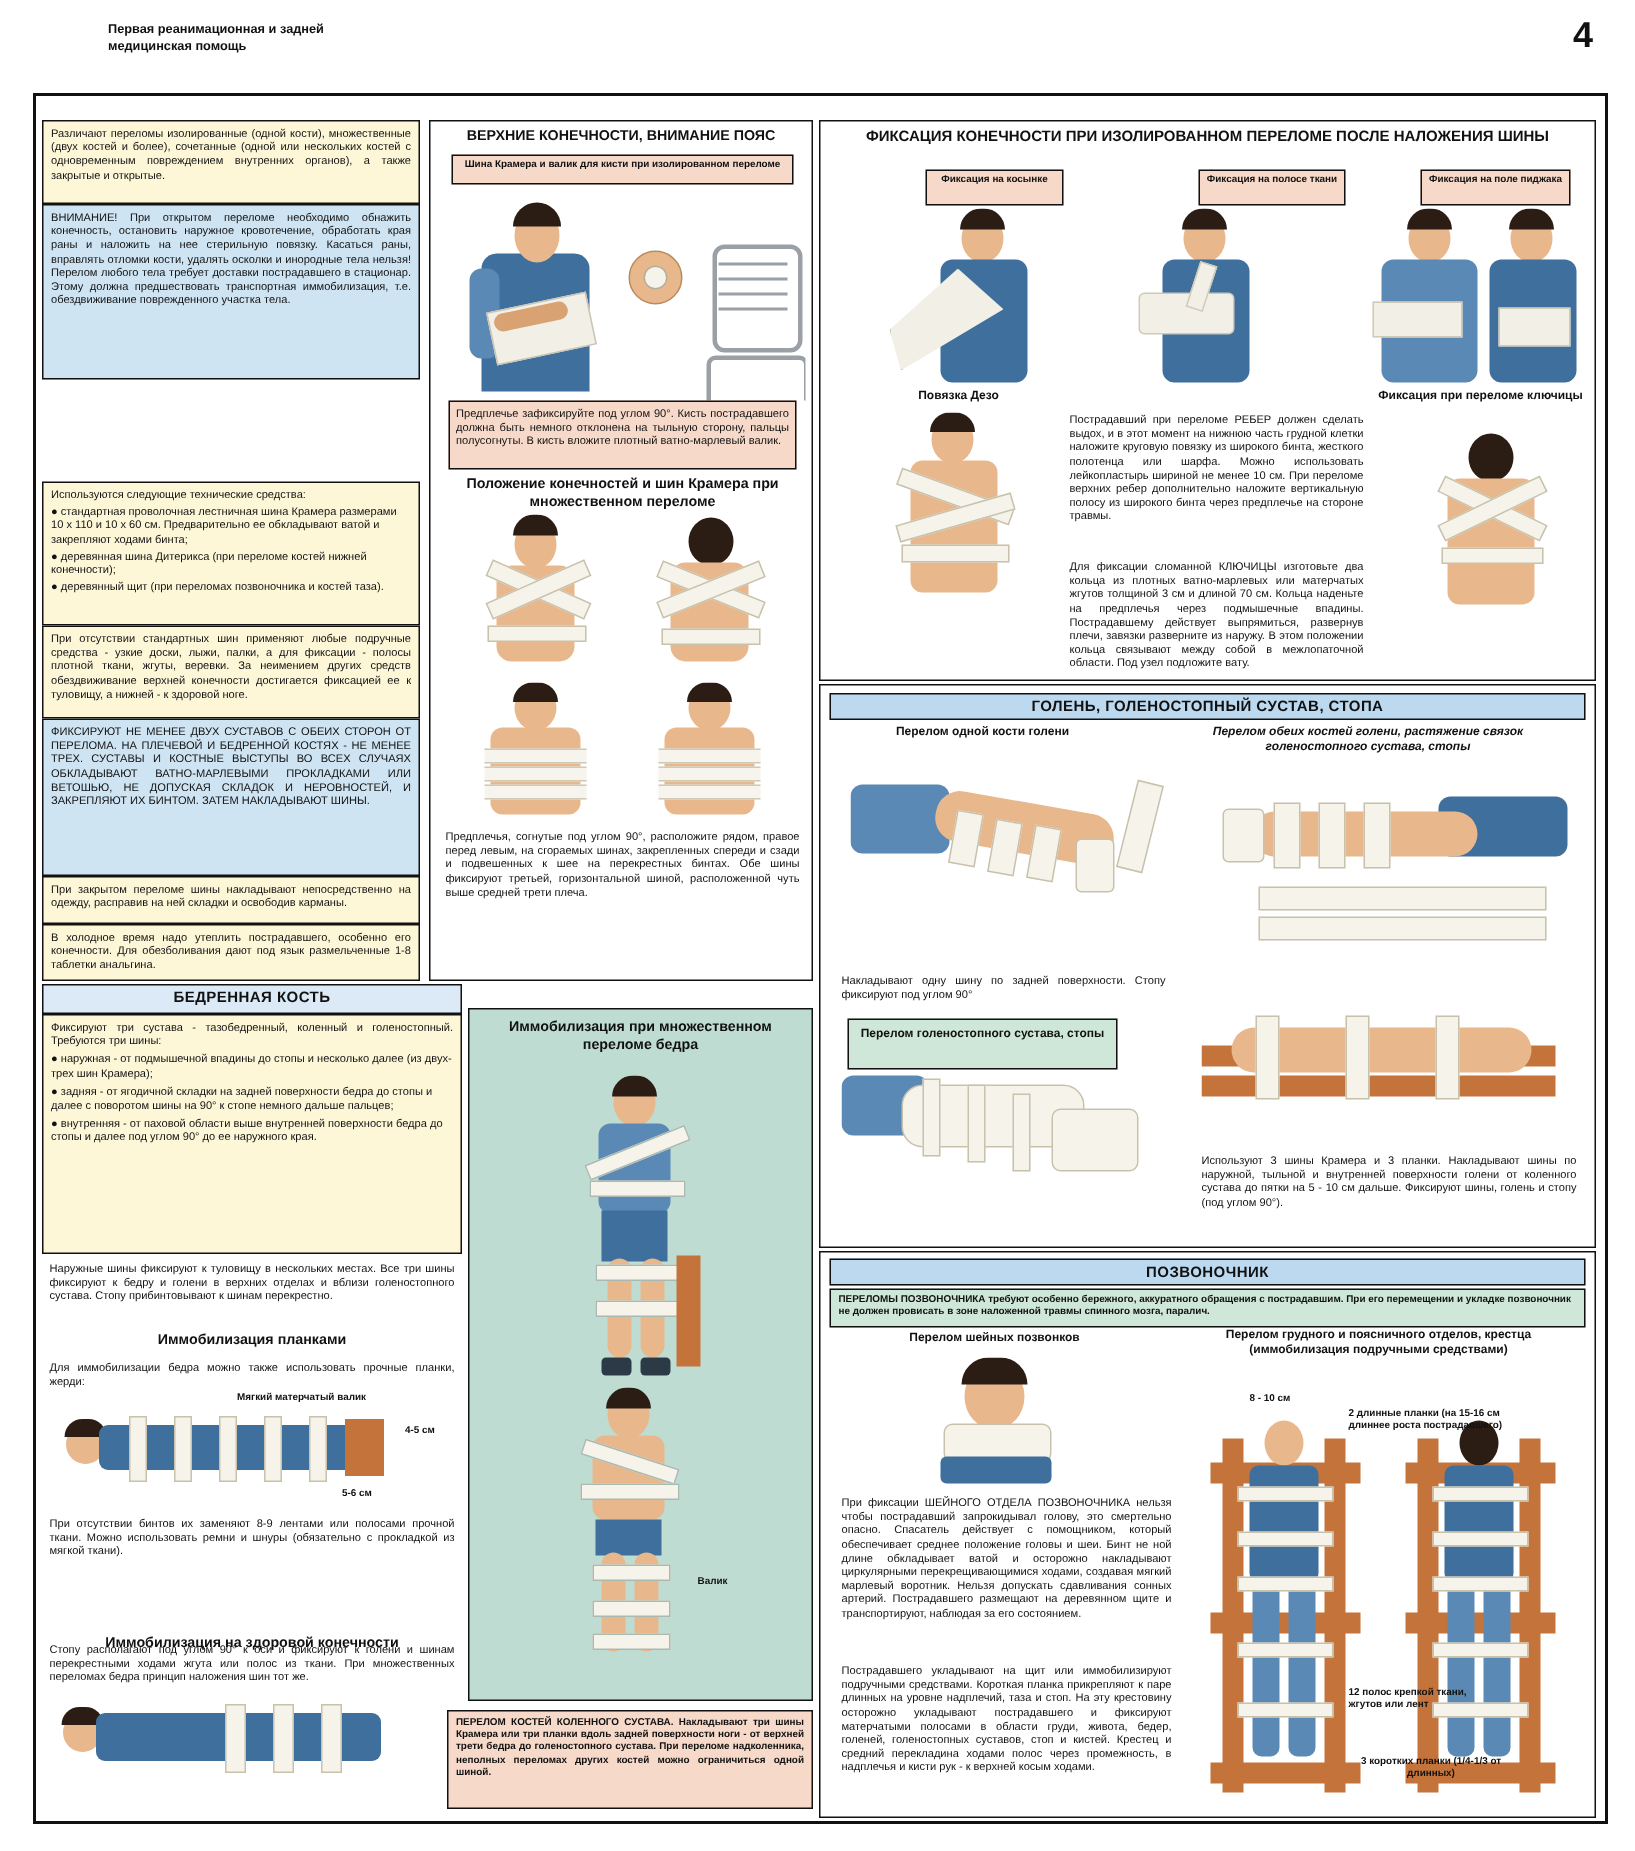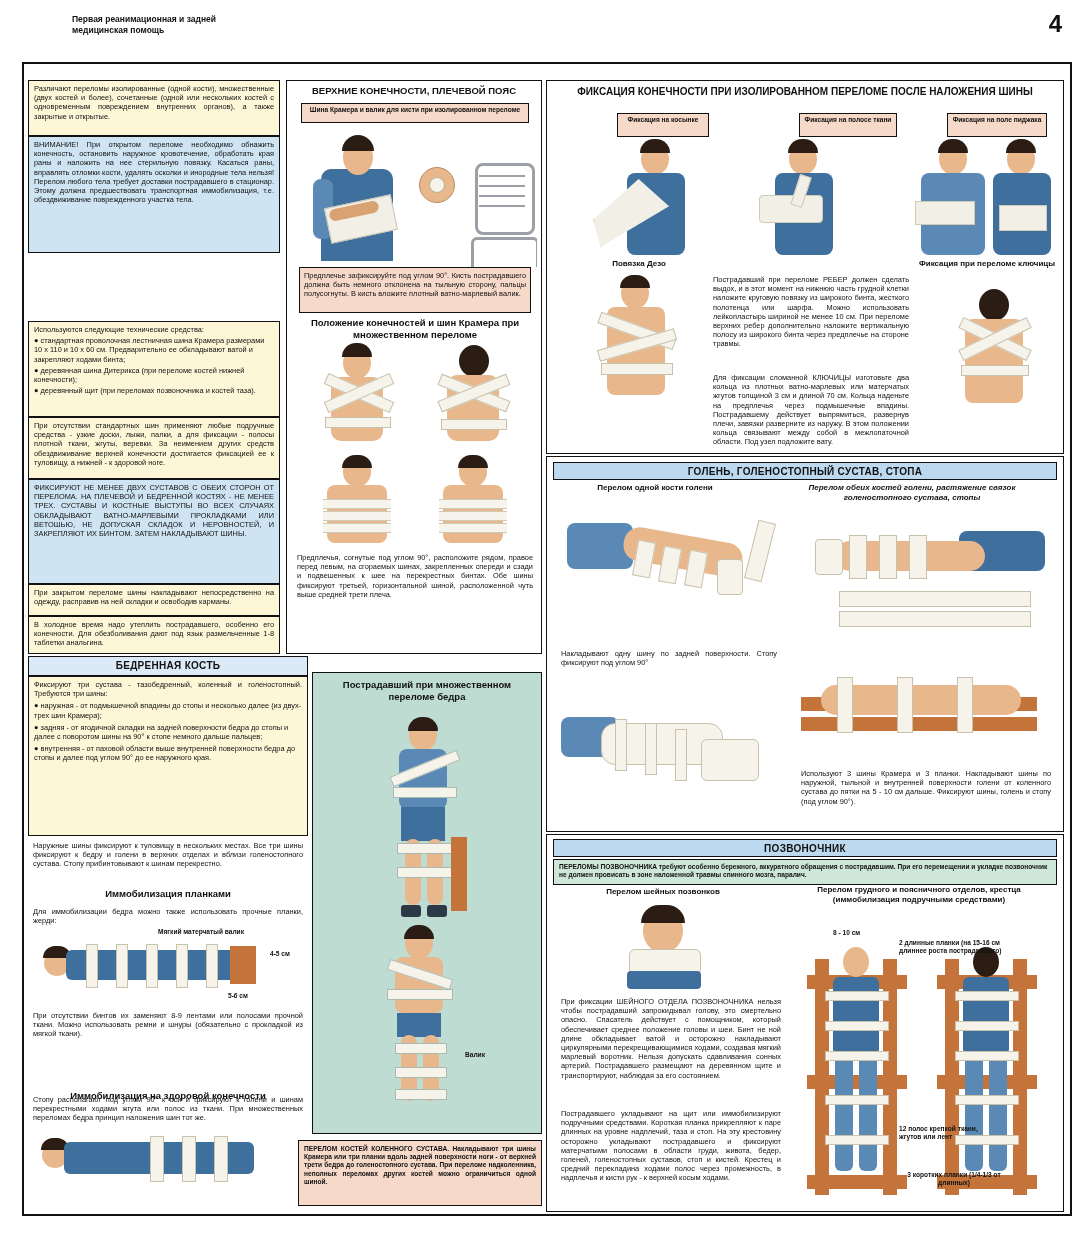--- a/index.html
+++ b/index.html
@@ -99,21 +99,21 @@
 
   <div class="box bd bg-cream pad" style="left:28px;top:584px;width:252px;height:32px;">
     <div class="txt">При закрытом переломе шины накладывают непосредственно на одежду, расправив на ней складки и освободив карманы.</div>
   </div>
 
   <div class="box bd bg-cream pad" style="left:28px;top:616px;width:252px;height:38px;">
     <div class="txt">В холодное время надо утеплить пострадавшего, особенно его конечности. Для обезболивания дают под язык размельченные 1-8 таблетки анальгина.</div>
   </div>
 
   <div class="box bd bg-white" style="left:286px;top:80px;width:256px;height:574px;">
-    <div class="ttl" style="padding:4px 2px 2px;">ВЕРХНИЕ КОНЕЧНОСТИ, ПЛЕЧЕВОЙ ПОЯС</div>
+    <div class="ttl" style="padding:4px 2px 2px;">ВЕРХНИЕ КОНЕЧНОСТИ, ВНИМАНИЕ ПОЯС</div>
 
     <div class="box bg-pink bd" style="left:14px;top:22px;width:228px;height:20px;">
       <div class="small center sub-b" style="padding:2px 4px;">Шина Крамера и валик для кисти при изолированном переломе</div>
     </div>
 
     <div class="ill" style="left:6px;top:46px;width:244px;height:140px;background:#ffffff;">
       <div class="fig shirt" style="left:28px;top:42px;width:72px;height:92px;border-radius:10px 10px 0 0;"></div>
       <div class="fig skin r" style="left:50px;top:12px;width:30px;height:36px;"></div>
       <div class="fig hair" style="left:49px;top:8px;width:32px;height:16px;border-radius:16px 16px 0 0;"></div>
       <div class="fig shirt2" style="left:20px;top:52px;width:20px;height:60px;border-radius:8px;"></div>
@@ -276,20 +276,23 @@
       <div class="fig band" style="left:100px;top:14px;width:16px;height:42px;border:1px solid #c8c2ad;"></div>
       <div class="fig band" style="left:6px;top:18px;width:26px;height:34px;border-radius:4px;border:1px solid #c8c2ad;"></div>
       <div class="fig band" style="left:30px;top:70px;width:190px;height:14px;border:1px solid #c8c2ad;"></div>
       <div class="fig band" style="left:30px;top:90px;width:190px;height:14px;border:1px solid #c8c2ad;"></div>
     </div>
 
     <div class="box" style="left:14px;top:192px;width:216px;height:26px;">
       <div class="txt">Накладывают одну шину по задней поверхности. Стопу фиксируют под углом 90°</div>
     </div>
 
+    <div class="box bg-green bd" style="left:18px;top:222px;width:180px;height:34px;">
+      <div class="cap" style="padding:4px 3px;">Перелом голеностопного сустава, стопы</div>
+    </div>
 
     <div class="ill" style="left:14px;top:258px;width:228px;height:108px;">
       <div class="fig shirt2" style="left:0;top:2px;width:58px;height:40px;border-radius:8px;"></div>
       <div class="fig band" style="left:40px;top:8px;width:120px;height:40px;border-radius:14px;border:1px solid #c8c2ad;"></div>
       <div class="fig band" style="left:140px;top:24px;width:56px;height:40px;border-radius:6px;border:1px solid #c8c2ad;"></div>
       <div class="fig band" style="left:54px;top:4px;width:10px;height:50px;border:1px solid #c8c2ad;"></div>
       <div class="fig band" style="left:84px;top:8px;width:10px;height:50px;border:1px solid #c8c2ad;"></div>
       <div class="fig band" style="left:114px;top:14px;width:10px;height:50px;border:1px solid #c8c2ad;"></div>
     </div>
 
@@ -359,21 +362,21 @@
   <div class="ill" style="left:30px;top:1118px;width:280px;height:88px;">
     <div class="fig skin r" style="left:12px;top:24px;width:26px;height:26px;"></div>
     <div class="fig hair" style="left:11px;top:20px;width:28px;height:12px;border-radius:12px 12px 0 0;"></div>
     <div class="fig shirt" style="left:34px;top:24px;width:190px;height:32px;border-radius:6px;"></div>
     <div class="fig band" style="left:120px;top:18px;width:12px;height:44px;border:1px solid #c8c2ad;"></div>
     <div class="fig band" style="left:152px;top:18px;width:12px;height:44px;border:1px solid #c8c2ad;"></div>
     <div class="fig band" style="left:184px;top:18px;width:12px;height:44px;border:1px solid #c8c2ad;"></div>
   </div>
 
   <div class="box bd bg-teal" style="left:312px;top:672px;width:230px;height:462px;">
-    <div class="ttl" style="padding:6px 6px 2px;">Пострадавший при множественном переломе бедра</div>
+    <div class="ttl" style="padding:6px 6px 2px;">Иммобилизация при множественном переломе бедра</div>
     <div class="ill" style="left:30px;top:44px;width:170px;height:210px;">
       <div class="fig skin r" style="left:66px;top:2px;width:28px;height:32px;"></div>
       <div class="fig hair" style="left:65px;top:0;width:30px;height:14px;border-radius:14px 14px 0 0;"></div>
       <div class="fig shirt2" style="left:56px;top:32px;width:48px;height:60px;border-radius:8px;"></div>
       <div class="fig shirt" style="left:58px;top:90px;width:44px;height:34px;"></div>
       <div class="fig skin" style="left:62px;top:122px;width:16px;height:66px;border-radius:8px;"></div>
       <div class="fig skin" style="left:84px;top:122px;width:16px;height:66px;border-radius:8px;"></div>
       <div class="fig band" style="left:46px;top:46px;width:70px;height:9px;transform:rotate(-22deg);border:1px solid #aab9b2;"></div>
       <div class="fig band" style="left:50px;top:70px;width:62px;height:9px;border:1px solid #aab9b2;"></div>
       <div class="fig band" style="left:54px;top:126px;width:54px;height:9px;border:1px solid #aab9b2;"></div>

